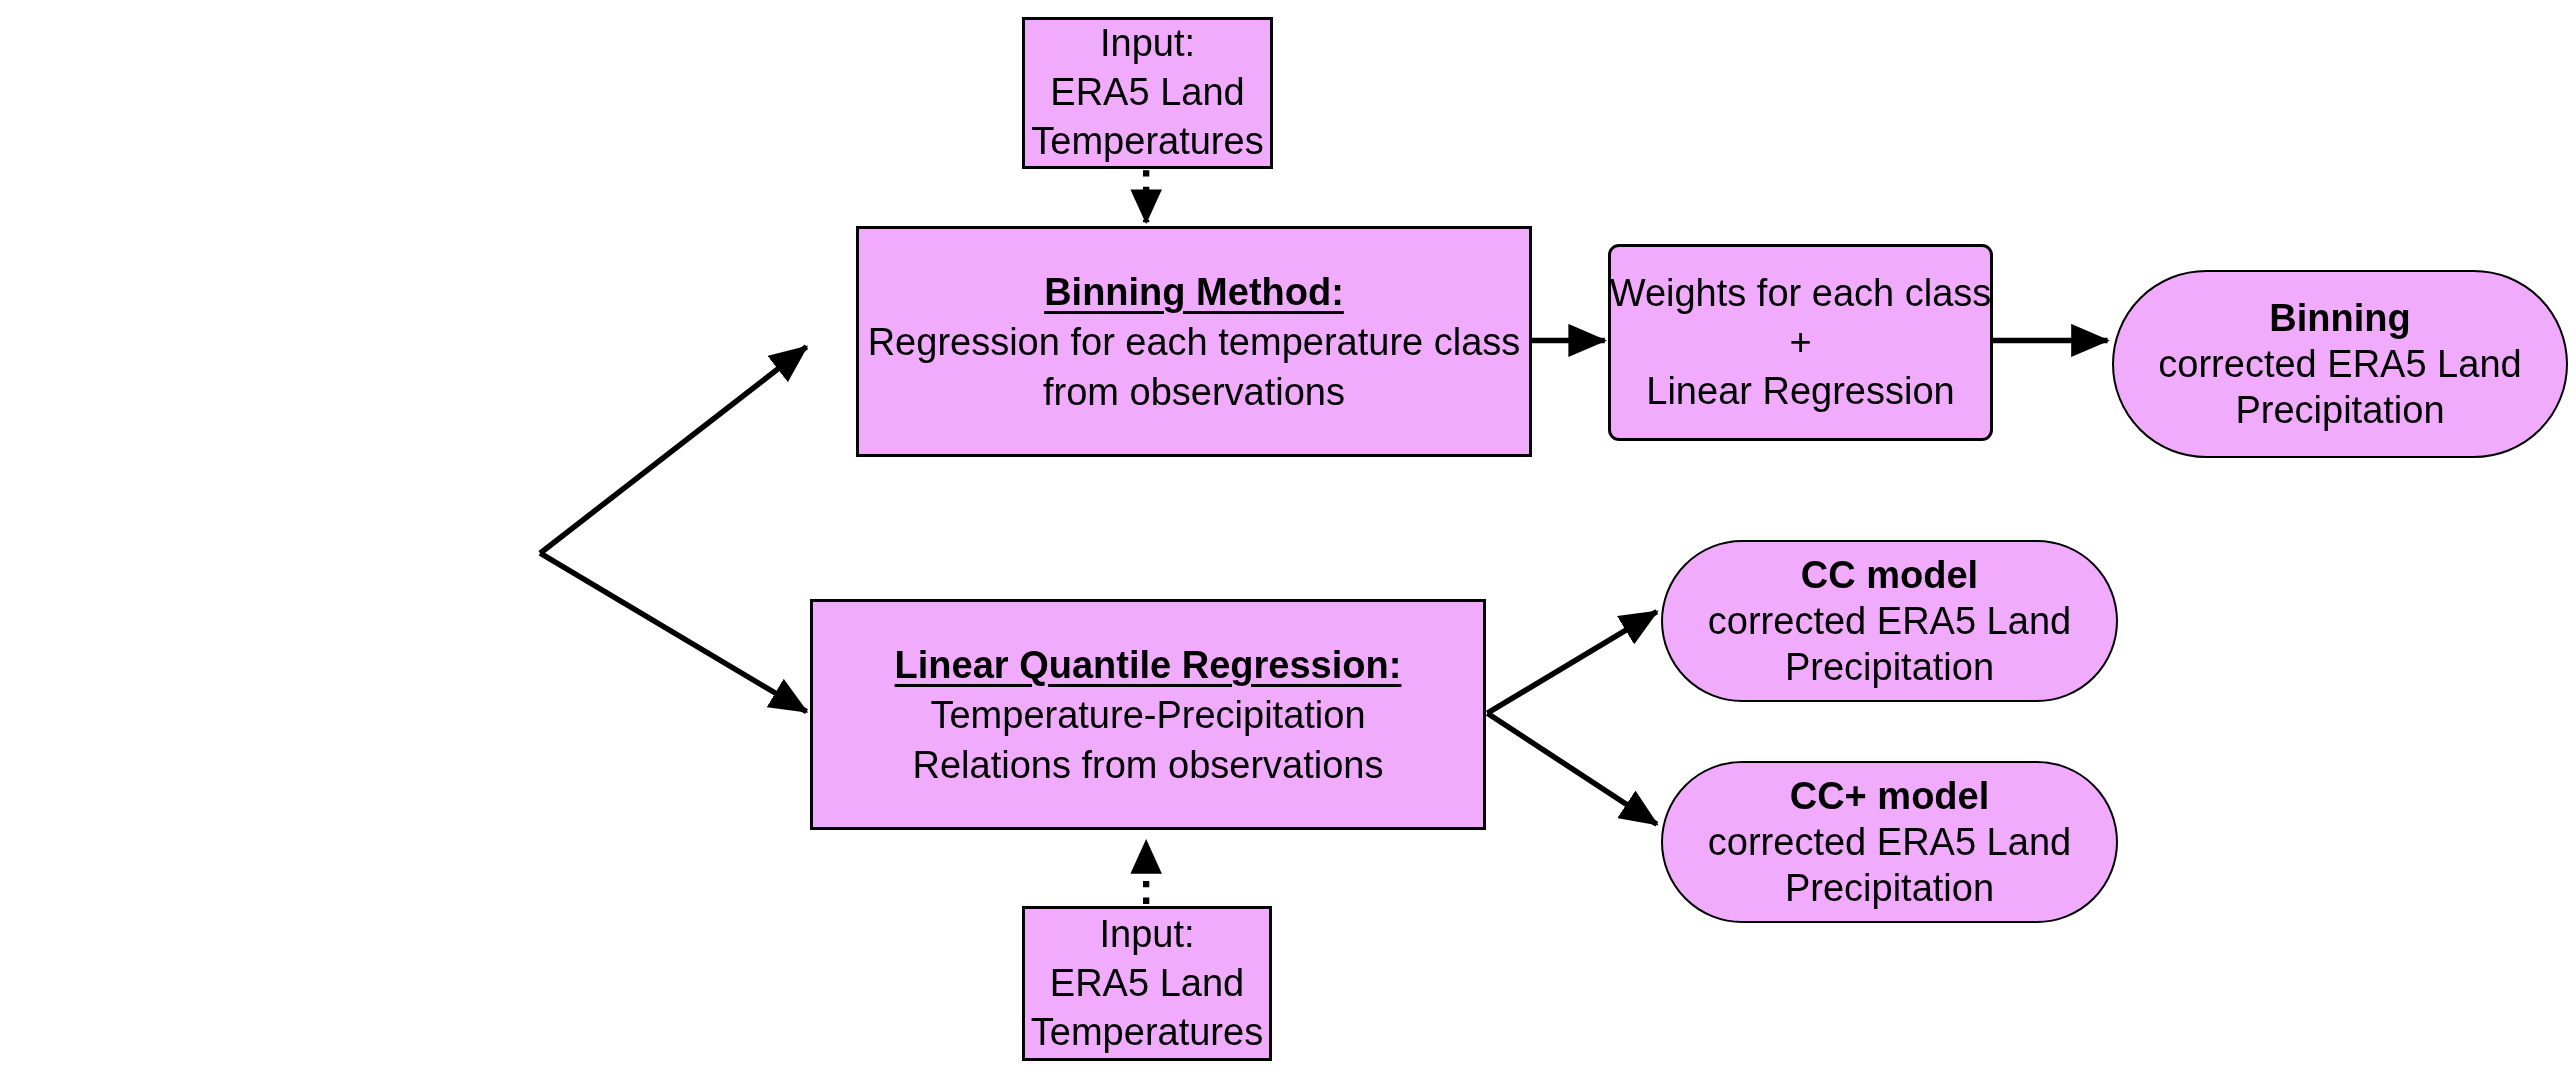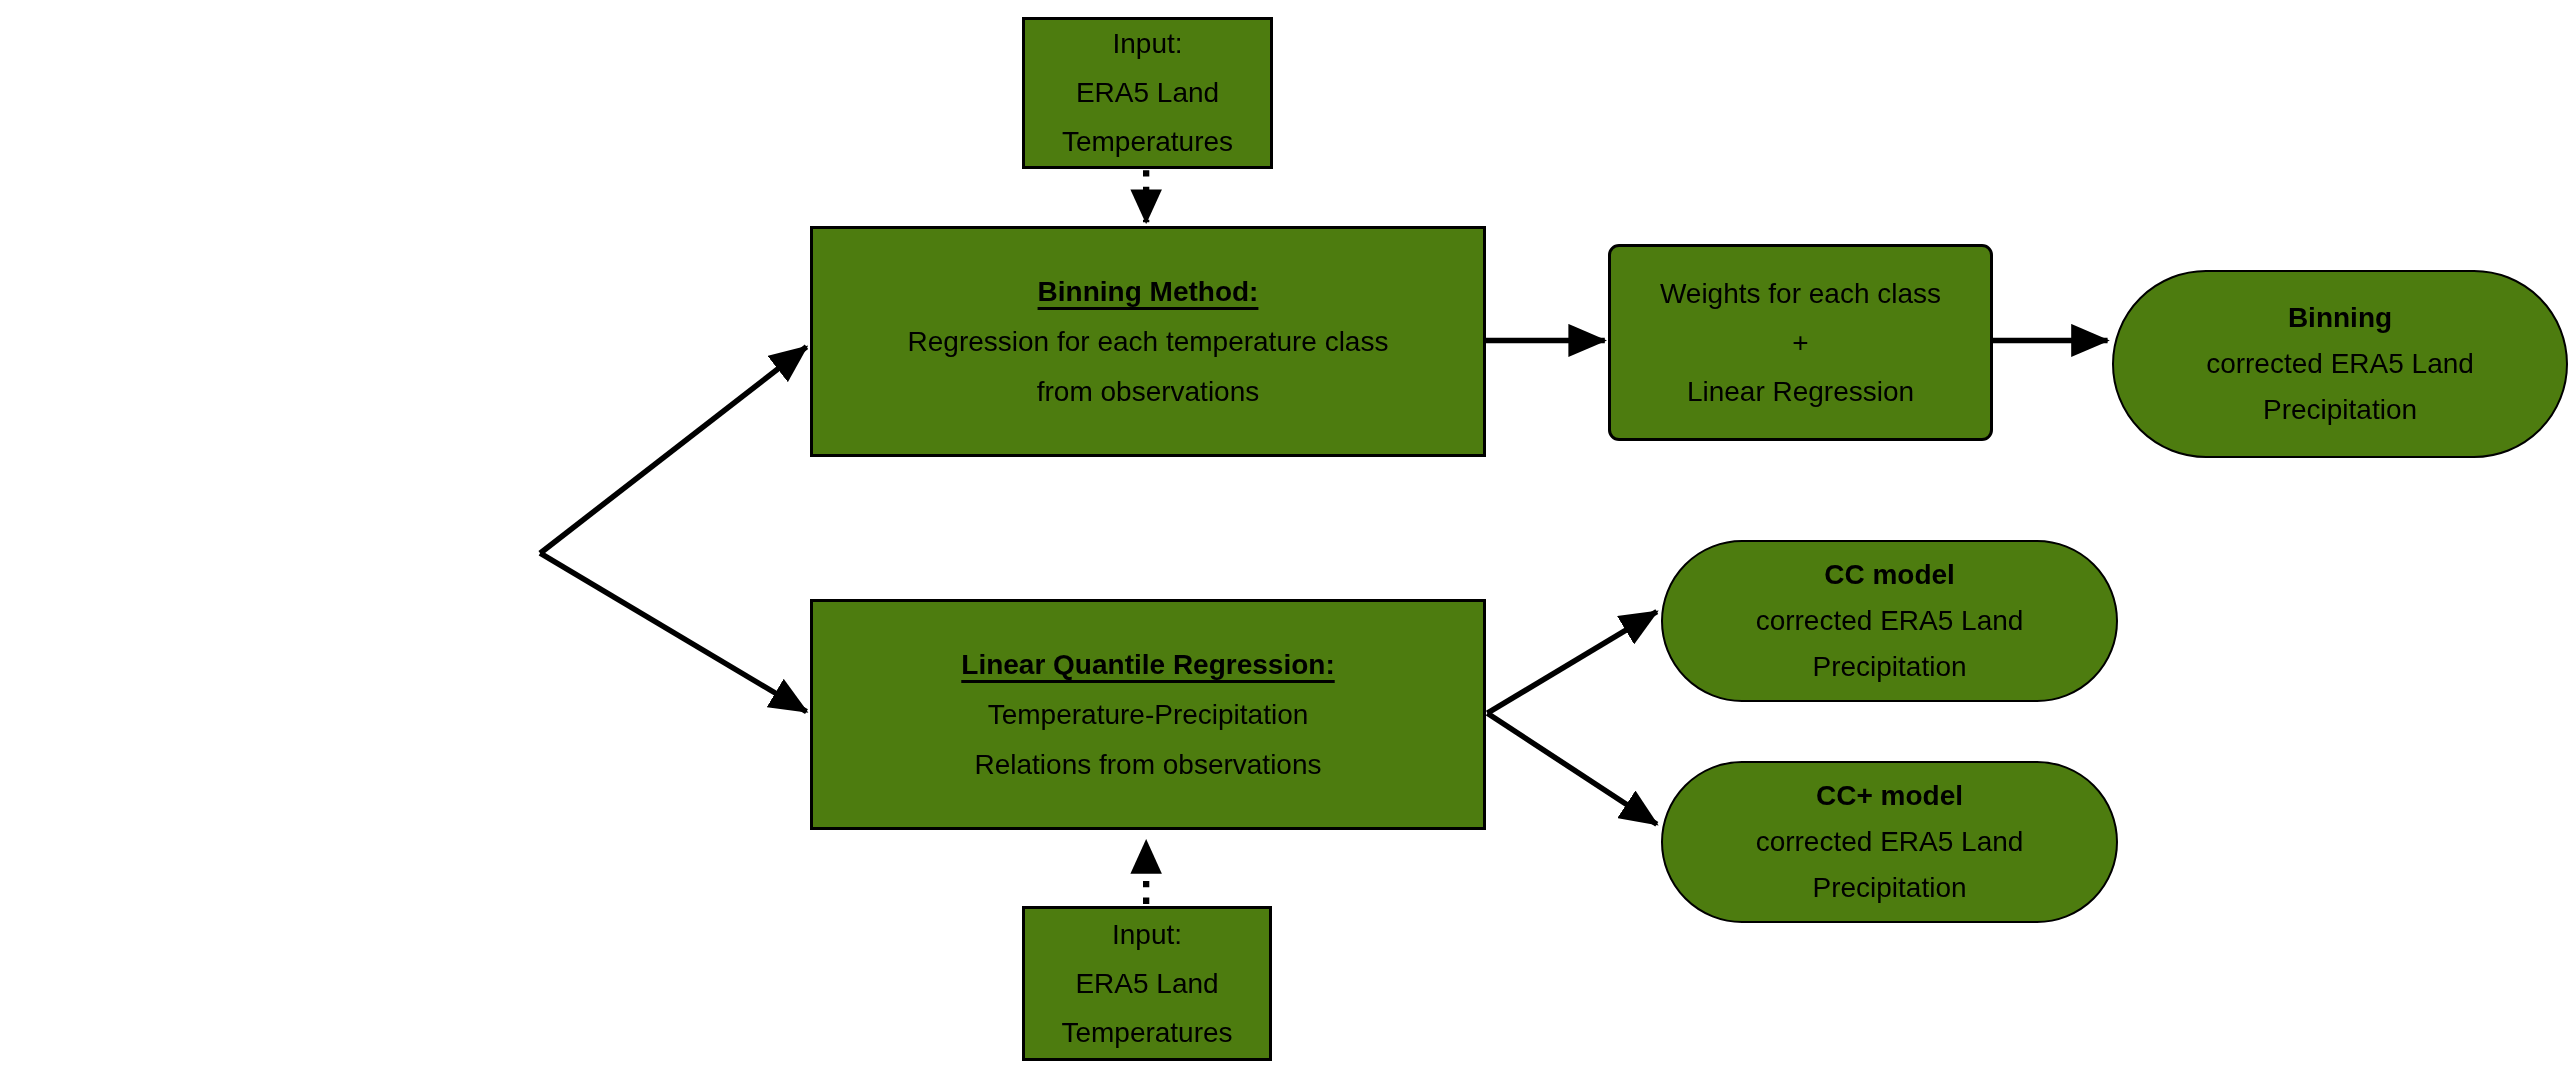--- a/index.html
+++ b/index.html
@@ -20,27 +20,27 @@
     position: absolute;
     left: 0;
     top: 0;
     width: 2576px;
     height: 1082px;
   }
   .node {
     position: absolute;
     box-sizing: border-box;
     border: 3.2px solid #000000;
-    background: #4d7c0f;
+    background: #f0abfc;
     display: flex;
     flex-direction: column;
     align-items: center;
     justify-content: center;
     text-align: center;
-    font-size: 28px;
+    font-size: 38px;
     line-height: 49px;
     white-space: nowrap;
   }
   .node.big { line-height: 50px; }
   .pill {
     border-radius: 787px;
     border-width: 2.4px;
     line-height: 46px;
   }
   .rounded { border-radius: 11px; }
@@ -87,21 +87,21 @@
         <line x1="1454" y1="1147" x2="1454" y2="1067" class="dotted" marker-end="url(#ahd)"></line>
       </g>
   </svg>
 
   <div class="node" style="left:1022px; top:16.6px; width:251px; height:152px;">
     <div>Input:</div>
     <div>ERA5 Land</div>
     <div>Temperatures</div>
   </div>
 
-  <div class="node big" style="left:810px; top:226px; width:676px; height:231px;">
+  <div class="node big" style="left:856px; top:226px; width:676px; height:231px;">
     <div class="title-underline">Binning Method:</div>
     <div>Regression for each temperature class</div>
     <div>from observations</div>
   </div>
 
   <div class="node rounded" style="left:1608px; top:244px; width:385px; height:197px;">
     <div>Weights for each class</div>
     <div>+</div>
     <div>Linear Regression</div>
   </div>

